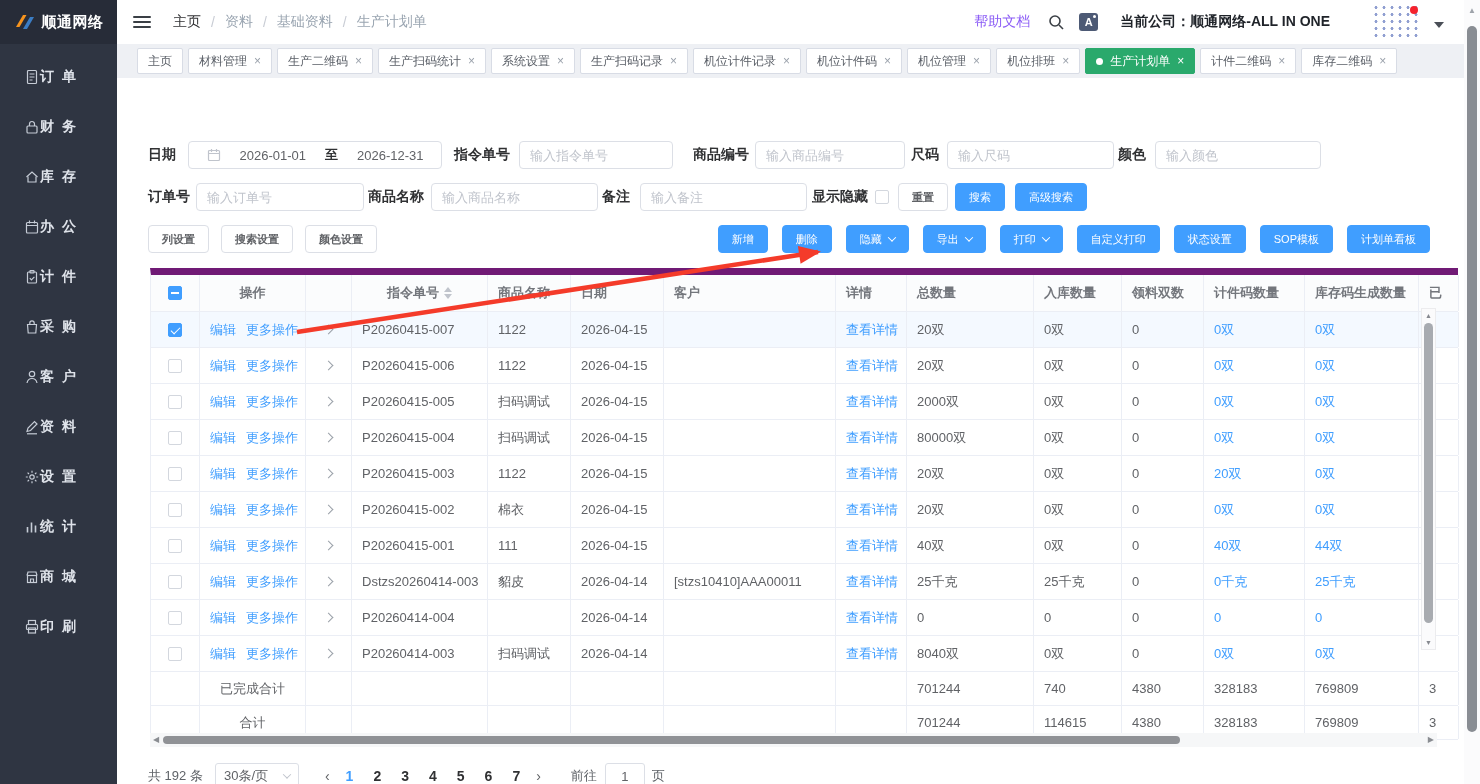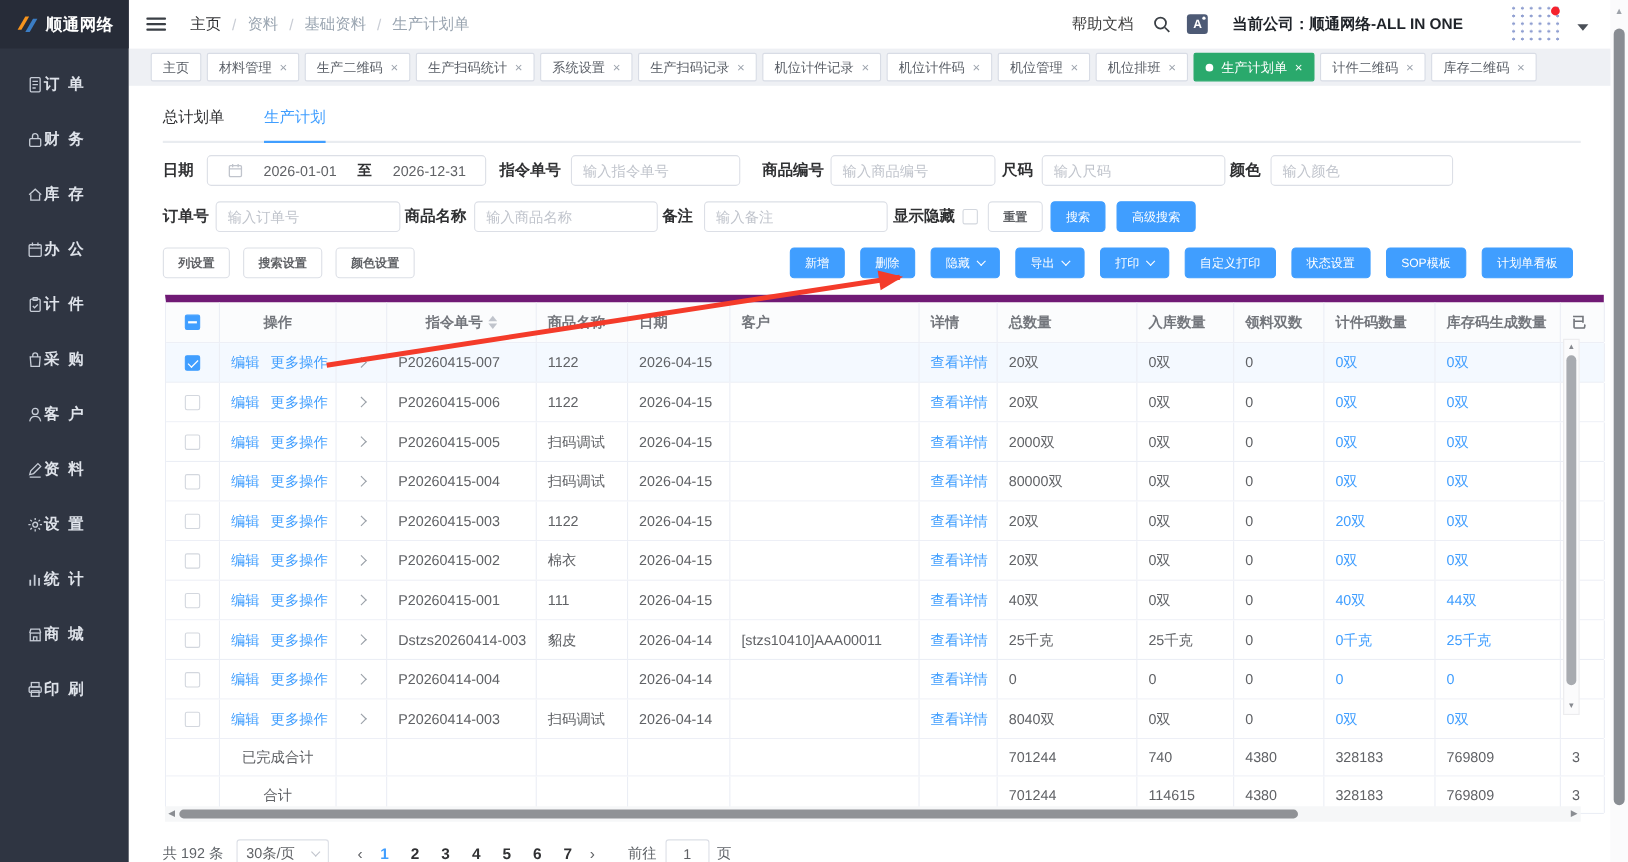--- a/index.html
+++ b/index.html
@@ -17,21 +17,21 @@
 
   
   .topbar { position:absolute; left:117px; top:0; right:0; height:44px; background:#fff; display:flex; align-items:center; padding:0 36px 0 16px; z-index:5; }
   .burger { width:18px; display:flex; flex-direction:column; gap:3px; cursor:pointer; }
   .burger i { height:2px; background:#3a3f45; border-radius:1px; }
   .breadcrumb { display:flex; align-items:center; gap:10px; margin-left:22px; font-size:14px; }
   .bc-home { color:#303133; }
   .bc-item { color:#9aa5b1; }
   .bc-sep { color:#c8ccd4; }
   .top-right { margin-left:auto; display:flex; align-items:center; }
-  .help-link { color:#404040; font-size:14px; cursor:pointer; }
+  .help-link { color:#8b5cf6; font-size:14px; cursor:pointer; }
   .search-ico { margin-left:18px; cursor:pointer; }
   .trans-ico { margin-left:14px; width:19px; height:18px; background:#4d5a75; border-radius:3px; color:#fff; font-size:11px; font-weight:bold; display:flex; align-items:center; justify-content:center; cursor:pointer; position:relative; }
   .trans-ico::after { content:""; position:absolute; right:2px; top:2px; width:3px; height:3px; background:#fff; border-radius:50%; }
   .company { margin-left:22px; font-size:14px; font-weight:bold; color:#1f2329; }
   .avatar-blur { margin-left:42px; width:46px; height:36px; border-radius:4px; position:relative;
     background-image:radial-gradient(#7d8fc9 1.4px, rgba(255,255,255,0) 1.6px); background-size:8px 7px; filter:blur(.6px); opacity:.85; }
   .notif-dot { position:absolute; right:-26px; top:3px; left:auto; width:8px; height:8px; background:#f5222d; border-radius:50%; }
   .user-caret { margin-left:8px; width:0; height:0; border:5px solid transparent; border-top:6px solid #4a4f57; margin-top:10px; }
 
   
@@ -295,24 +295,20 @@
       <span class="x">×</span>
     </div>
     <div class="tab">
       <span>库存二维码</span>
       <span class="x">×</span>
     </div>
   </div>
 
 <main class="content">
 
-  <div class="subtabs">
-    <span class="subtab">总计划单</span>
-    <span class="subtab active">生产计划</span>
-  </div>
 
   <div class="filter-row" style="top:63px;">
     <span class="f-label">日期</span>
     <div class="date-box">
       <svg width="14" height="14" viewBox="0 0 14 14" fill="none" stroke="#c0c4cc" stroke-width="1.2">
           <rect x="1.5" y="2.5" width="11" height="10" rx="1"></rect>
           <path d="M1.5 5.5h11M4.5 1v3M9.5 1v3"></path>
         </svg>
       <span class="date-val">2026-01-01</span>
       <span class="date-sep">至</span>

